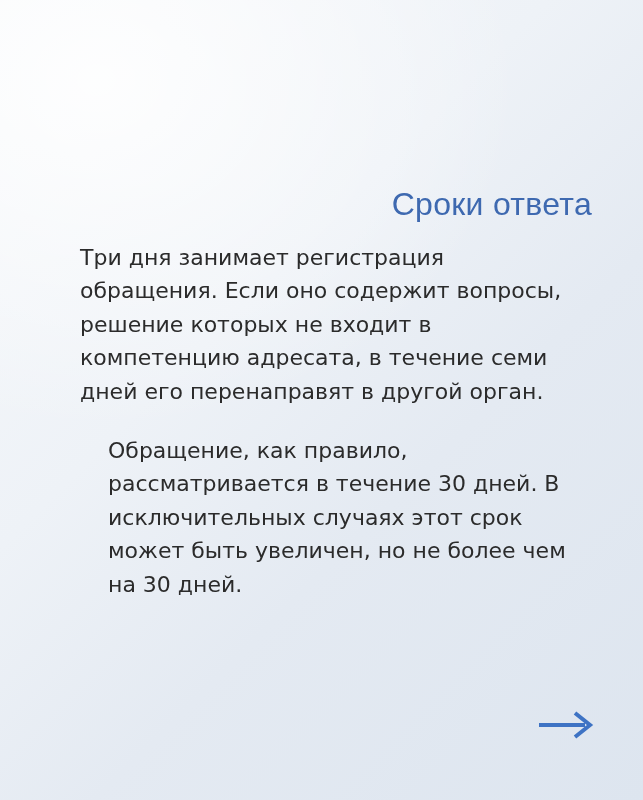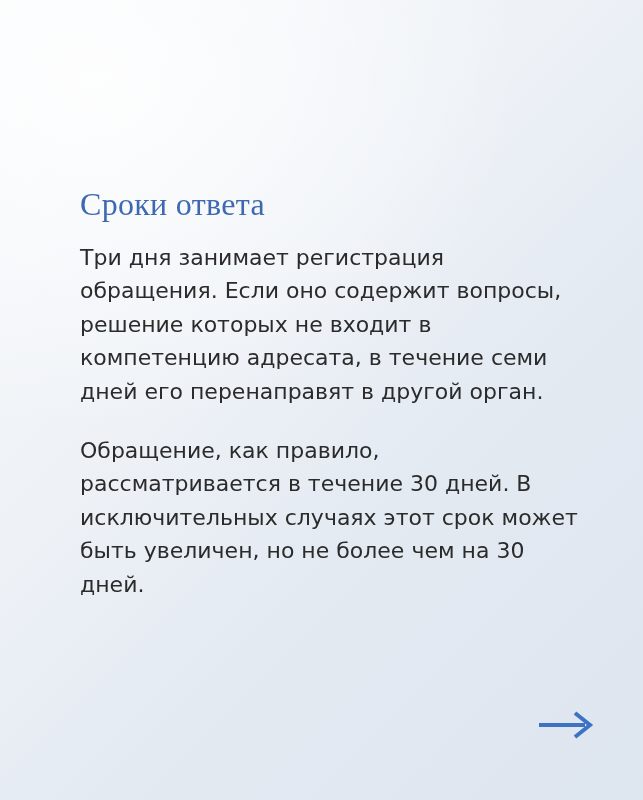--- a/index.html
+++ b/index.html
@@ -27,37 +27,39 @@
     pointer-events: none;
   }
   .content {
     position: absolute;
     left: 80px;
     top: 186px;
     width: 512px;
     z-index: 2;
   }
   .title {
-    font-family: Liberation Serif, serif;
+    font-family: Liberation Sans, sans-serif;
     font-size: 32px;
     line-height: 1.15;
     color: #3e69b0;
     margin: 0 0 18px 0;
     font-weight: 400;
     letter-spacing: 0.3px;
+    text-align: right;
   }
   .para {
     font-size: 22px;
     line-height: 1.52;
     color: #2b2b2b;
     margin: 0 0 26px 0;
     max-width: 500px;
   }
   .para:last-child {
     margin-bottom: 0;
+    margin-left: 28px;
   }
   .arrow-wrap {
     position: absolute;
     right: 42px;
     bottom: 52px;
     width: 66px;
     height: 46px;
     z-index: 3;
     display: flex;
     align-items: center;

